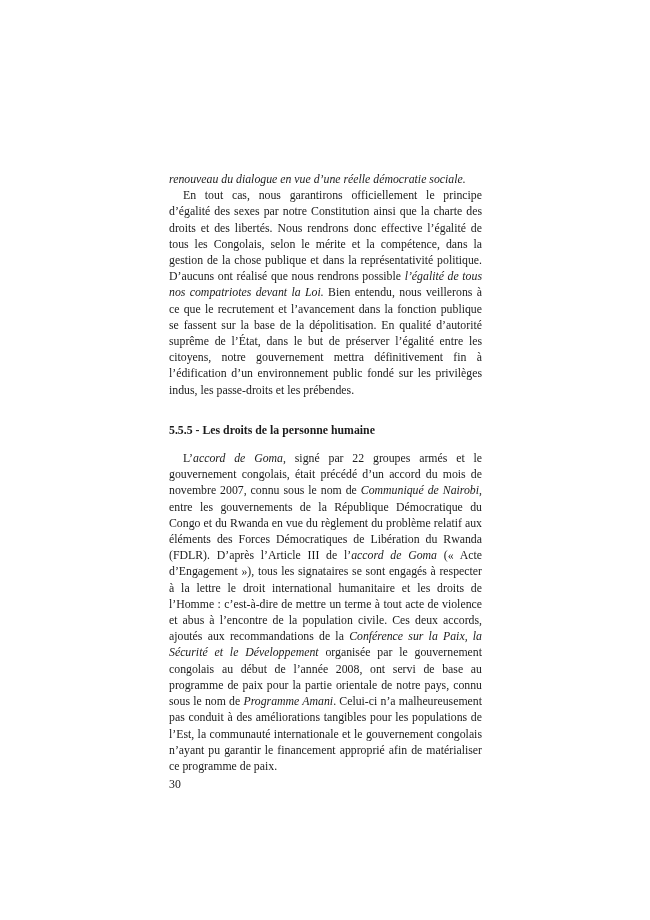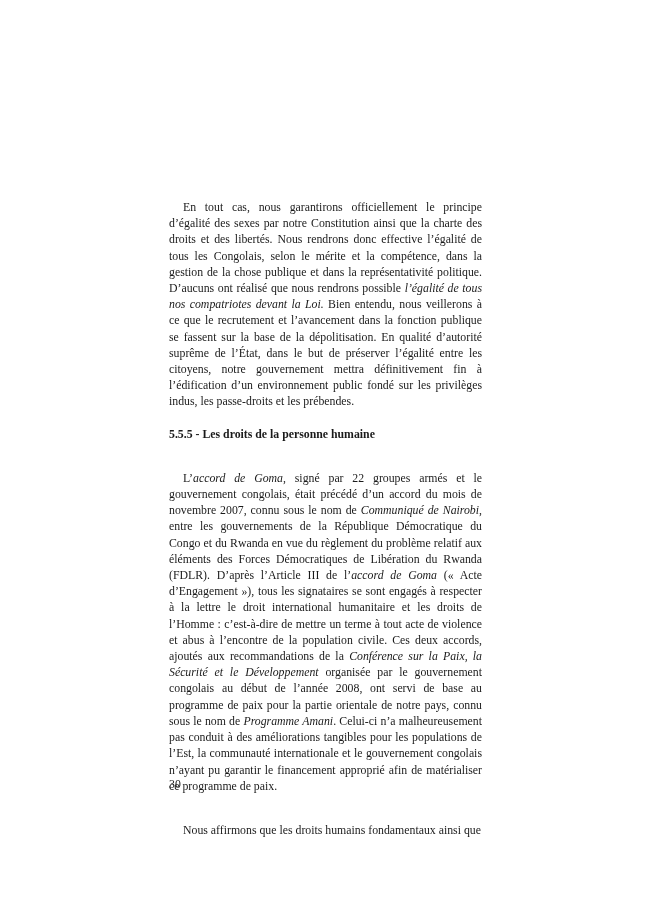--- a/index.html
+++ b/index.html
@@ -24,24 +24,23 @@
     font-size: 11.8px;
     line-height: 16.2px;
     text-align: justify;
   }
   .text-block p {
     margin: 0;
     padding: 0;
   }
   .text-block p.indent {
     text-indent: 14px;
-    margin-top: 28px;
   }
   .text-block h3 {
-    margin: 16px 0 12px 0;
+    margin: 24px 0 12px 0;
     padding: 0;
     font-size: 11.8px;
     line-height: 16.2px;
     font-weight: bold;
     text-align: left;
   }
   .seg-i { font-style: italic; }
   .seg-b { font-weight: bold; }
   .page-number {
     position: absolute;
@@ -50,19 +49,19 @@
     font-size: 11.8px;
     line-height: 16px;
     color: #1a1a1a;
   }
 </style>
 </head>
 <body>
 
 <div class="page">
   <div class="text-block" id="text-block">
+      <p><span class="seg-i">renouveau du dialogue en vue d’une réelle démocratie sociale.</span></p>
       <p class="indent"><span>En tout cas, nous garantirons officiellement le principe d’égalité des sexes par notre Constitution ainsi que la charte des droits et des libertés. Nous rendrons donc effective l’égalité de tous les Congolais, selon le mérite et la compétence, dans la gestion de la chose publique et dans la représentativité politique. D’aucuns ont réalisé que nous rendrons possible </span><span class="seg-i">l’égalité de tous nos compatriotes devant la Loi.</span><span> Bien entendu, nous veillerons à ce que le recrutement et l’avancement dans la fonction publique se fassent sur la base de la dépolitisation. En qualité d’autorité suprême de l’État, dans le but de préserver l’égalité entre les citoyens, notre gouvernement mettra définitivement fin à l’édification d’un environnement public fondé sur les privilèges indus, les passe-droits et les prébendes.</span></p>
       <h3><span class="seg-b">5.5.5 - Les droits de la personne humaine</span></h3>
       <p class="indent"><span>L’</span><span class="seg-i">accord de Goma</span><span>, signé par 22 groupes armés et le gouvernement congolais, était précédé d’un accord du mois de novembre 2007, connu sous le nom de </span><span class="seg-i">Communiqué de Nairobi</span><span>, entre les gouvernements de la République Démocratique du Congo et du Rwanda en vue du règlement du problème relatif aux éléments des Forces Démocratiques de Libération du Rwanda (FDLR). D’après l’Article III de l’</span><span class="seg-i">accord de Goma</span><span> (« Acte d’Engagement »), tous les signataires se sont engagés à respecter à la lettre le droit international humanitaire et les droits de l’Homme : c’est-à-dire de mettre un terme à tout acte de violence et abus à l’encontre de la population civile. Ces deux accords, ajoutés aux recommandations de la </span><span class="seg-i">Conférence sur la Paix, la Sécurité et le Développement</span><span> organisée par le gouvernement congolais au début de l’année 2008, ont servi de base au programme de paix pour la partie orientale de notre pays, connu sous le nom de </span><span class="seg-i">Programme Amani</span><span>. Celui-ci n’a malheureusement pas conduit à des améliorations tangibles pour les populations de l’Est, la communauté internationale et le gouvernement congolais n’ayant pu garantir le financement approprié afin de matérialiser ce programme de paix.</span></p>
-      <p class="indent"><span>Nous affirmons que les droits humains fondamentaux ainsi que</span></p>
     </div>
   <div class="page-number">30</div>
 </div>
 
 </body></html>

